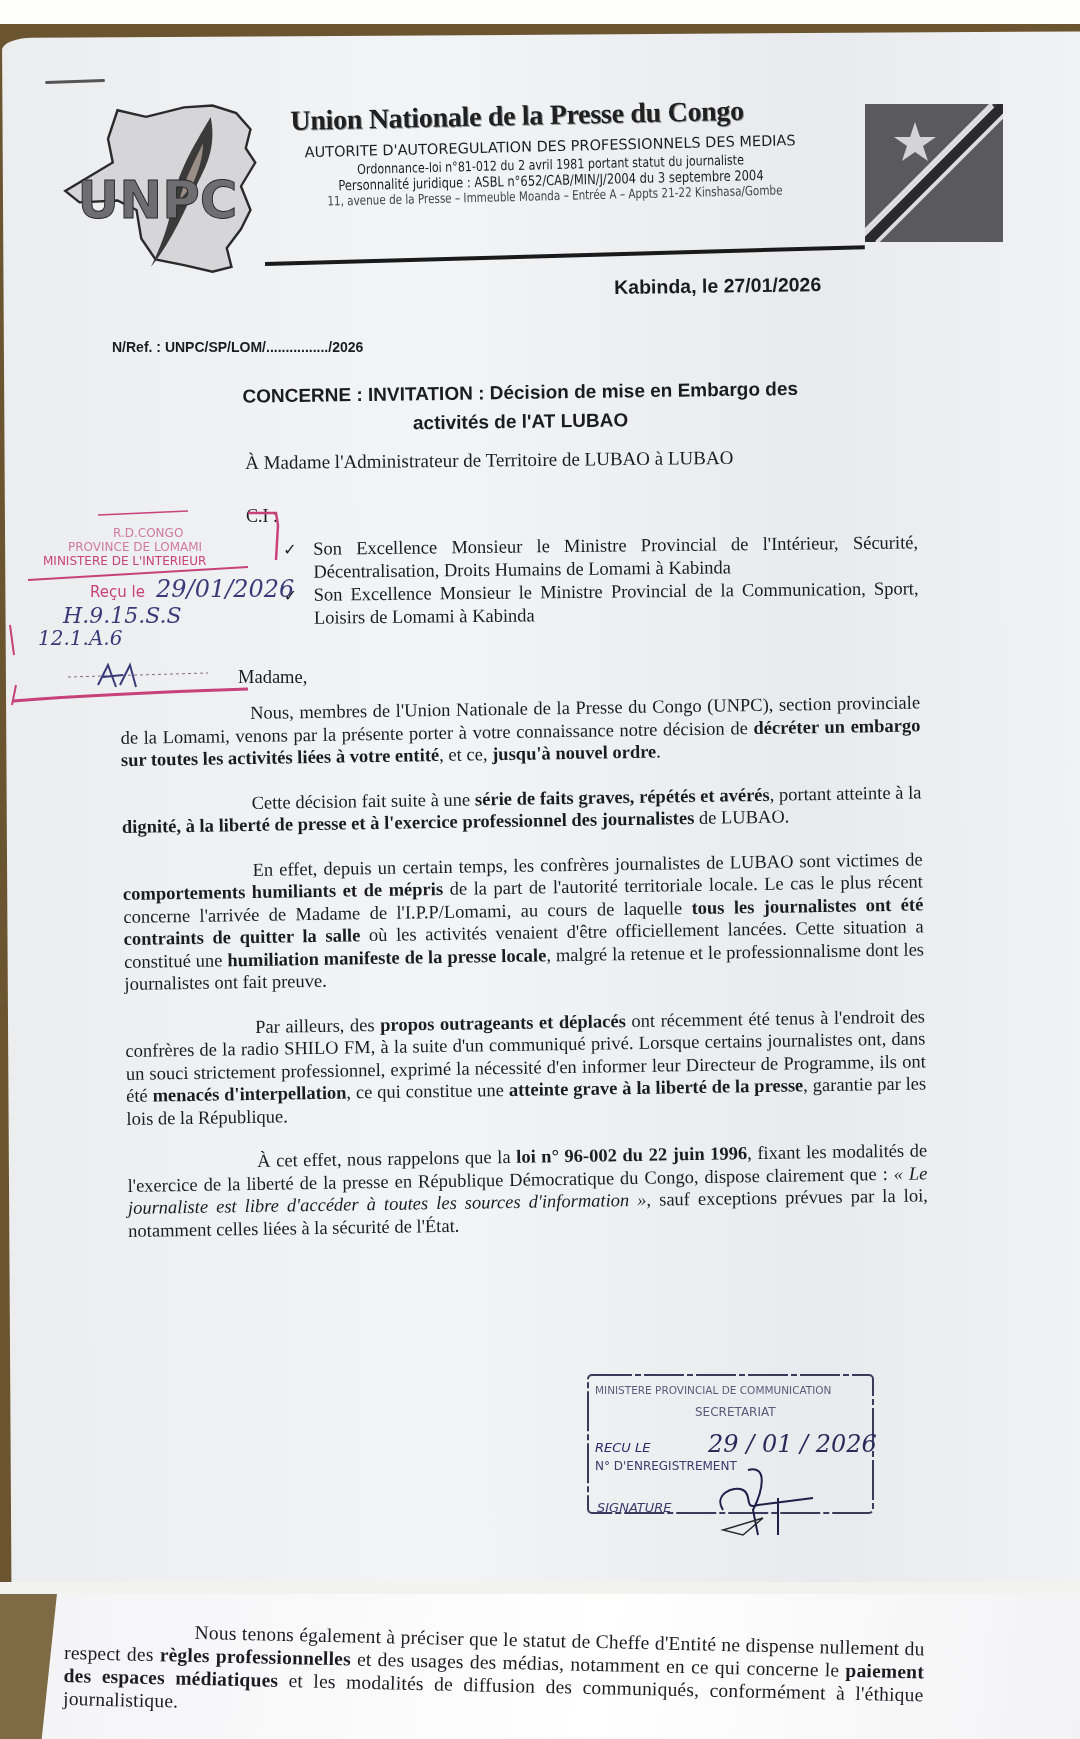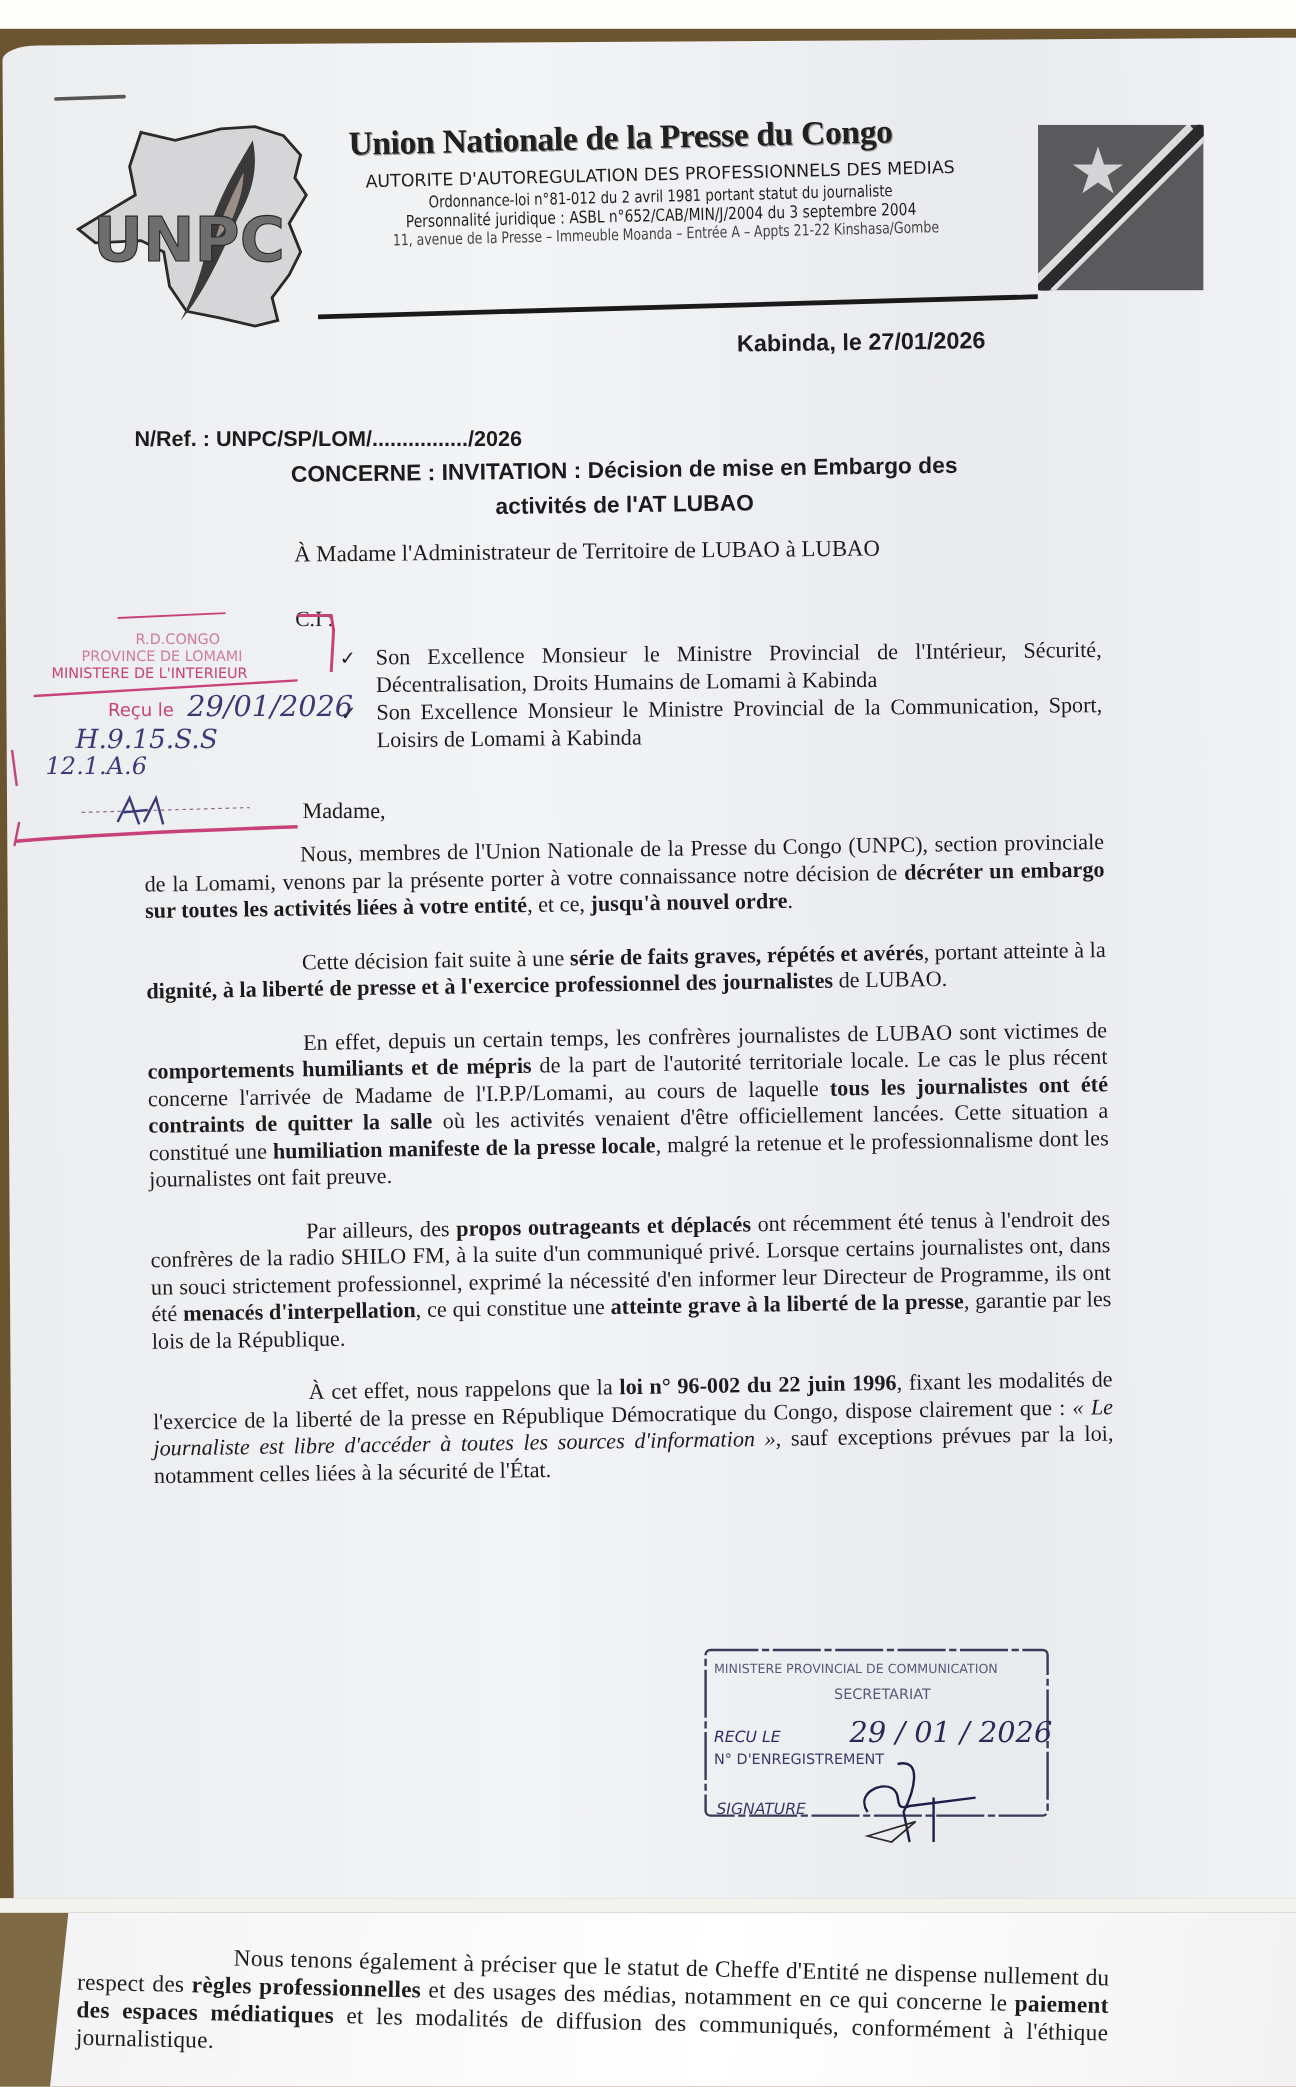--- a/index.html
+++ b/index.html
@@ -69,36 +69,36 @@
       position: absolute; left: 265px; top: 262px; width: 600px; height: 4px;
       background: #1a1a1a; transform: rotate(-1.6deg); transform-origin: 0 0;
     }
     .flag { position: absolute; left: 865px; top: 104px; width: 138px; height: 138px; }
 
     .date-line {
       position: absolute; left: 614px; top: 276px; font-family: "Liberation Sans", sans-serif;
       font-weight: bold; font-size: 19.5px; transform: rotate(-0.8deg); transform-origin: 0 0;
     }
     .ref-line {
-      position: absolute; left: 112px; top: 356px; font-family: "Liberation Sans", sans-serif;
-      font-weight: bold; font-size: 18px;
+      position: absolute; left: 112px; top: 339px; font-family: "Liberation Sans", sans-serif;
+      font-weight: bold; font-size: 14px;
     }
     .subject {
       position: absolute; left: 150px; top: 383px; width: 740px; text-align: center;
       font-family: "Liberation Sans", sans-serif; font-weight: bold; font-size: 19px; line-height: 29px;
       transform: rotate(-0.8deg); transform-origin: 0 0;
     }
     .addressee {
       position: absolute; left: 245px; top: 452px; font-size: 19px; transform: rotate(-0.6deg); transform-origin: 0 0;
     }
     .ci-label { position: absolute; left: 246px; top: 506px; font-size: 18px; }
     .cc-list { position: absolute; left: 283px; top: 538px; width: 635px; font-size: 18.5px; line-height: 23px; transform: rotate(-0.6deg); transform-origin: 0 0; }
     .cc-item { position: relative; padding-left: 30px; text-align: justify; }
     .cc-item .check { position: absolute; left: 0; top: 0; font-size: 16px; }
-    .salutation { position: absolute; left: 252px; top: 667px; font-size: 18.5px; }
+    .salutation { position: absolute; left: 238px; top: 667px; font-size: 18.5px; }
 
     .body-text {
       position: absolute; left: 120px; top: 704px; width: 800px;
       font-size: 18.5px; line-height: 22.5px; text-align: justify;
       transform: rotate(-0.9deg); transform-origin: 0 0;
     }
     .para { text-indent: 130px; margin-bottom: 22px; }
     .para b { font-weight: bold; }
     .para i { font-style: italic; }
 

